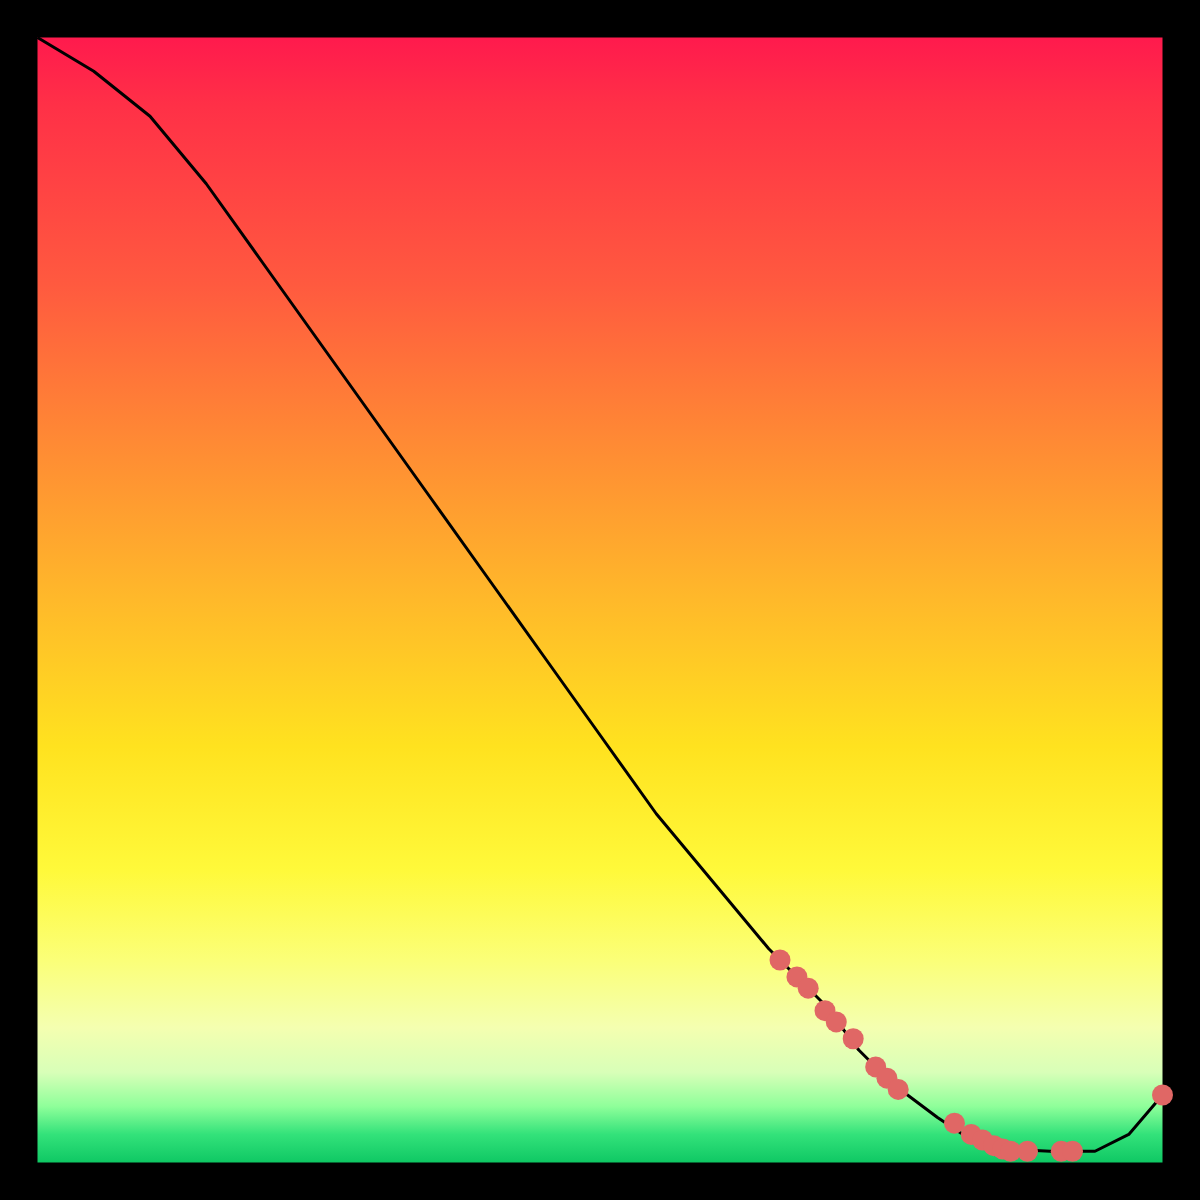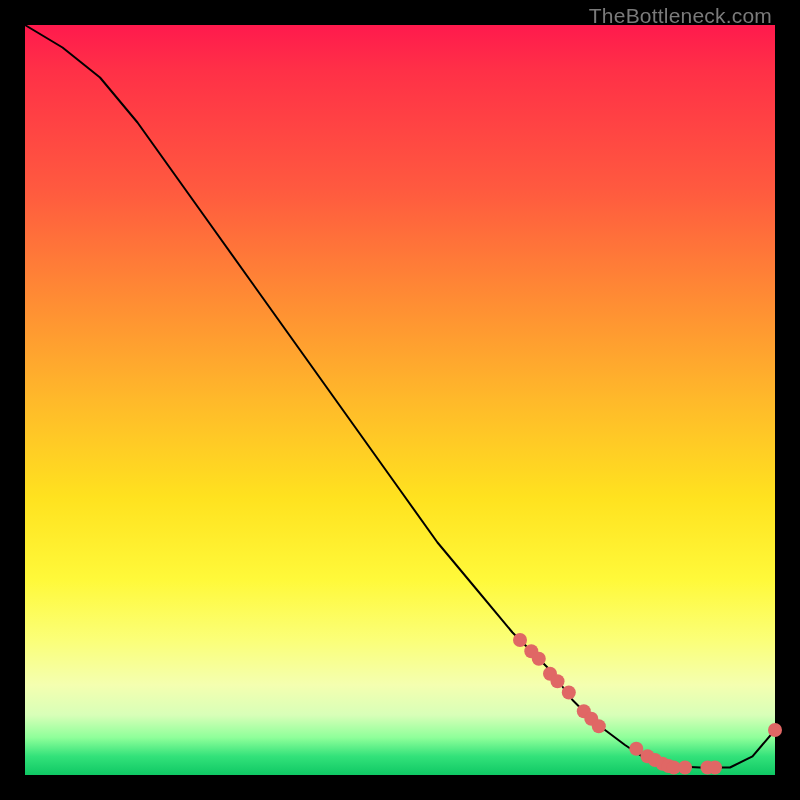--- a/index.html
+++ b/index.html
@@ -55,21 +55,20 @@
     top: 0;
     width: 750px;
     height: 750px;
     overflow: visible;
   }
 </style>
 </head>
 <body>
 
 <div class="stage">
-  <div class="watermark">TheBottleneck.com</div>
 
   <div class="plot">
     <svg class="curve" viewBox="0 0 750 750" preserveAspectRatio="none">
       <path id="curve-path" fill="none" stroke="#000000" stroke-width="2" stroke-linejoin="round" d="M0.0 0.0 L37.5 22.5 L75.0 52.5 L112.5 97.5 L150.0 150.0 L187.5 202.5 L225.0 255.0 L262.5 307.5 L300.0 360.0 L337.5 412.5 L375.0 465.0 L412.5 517.5 L450.0 562.5 L487.5 607.5 L525.0 645.0 L547.5 675.0 L570.0 697.5 L600.0 720.0 L622.5 735.0 L645.0 741.0 L675.0 742.5 L705.0 742.5 L727.5 731.3 L750.0 705.0"></path>
       <g id="markers">
           <circle cx="495.0" cy="615.0" r="7" fill="#e06765"></circle>
           <circle cx="506.3" cy="626.3" r="7" fill="#e06765"></circle>
           <circle cx="513.8" cy="633.8" r="7" fill="#e06765"></circle>
           <circle cx="525.0" cy="648.8" r="7" fill="#e06765"></circle>
           <circle cx="532.5" cy="656.3" r="7" fill="#e06765"></circle>

